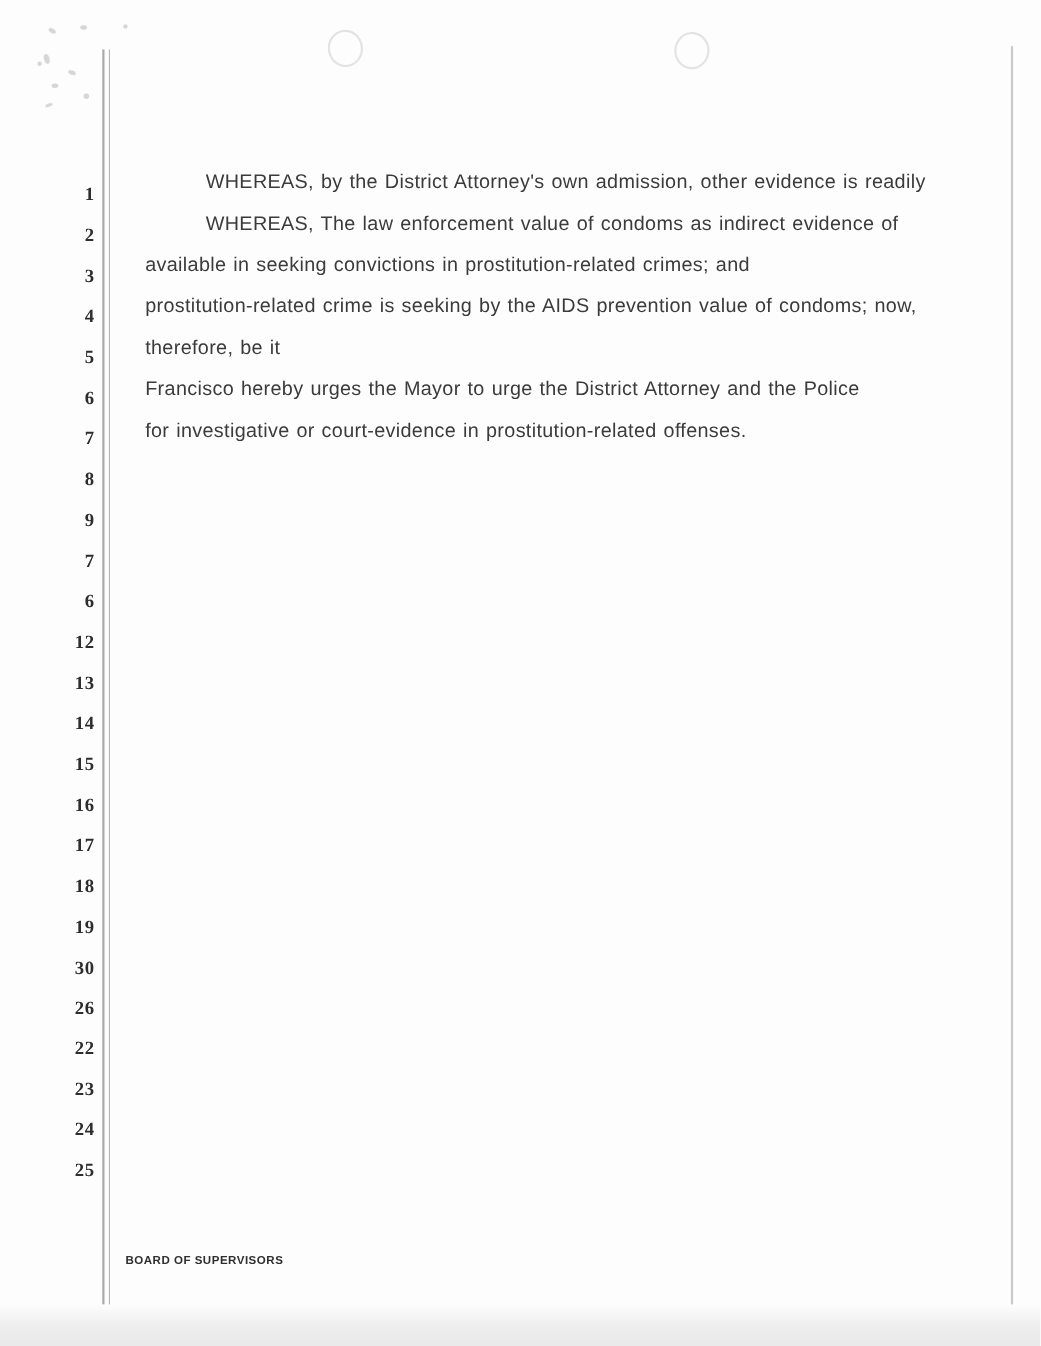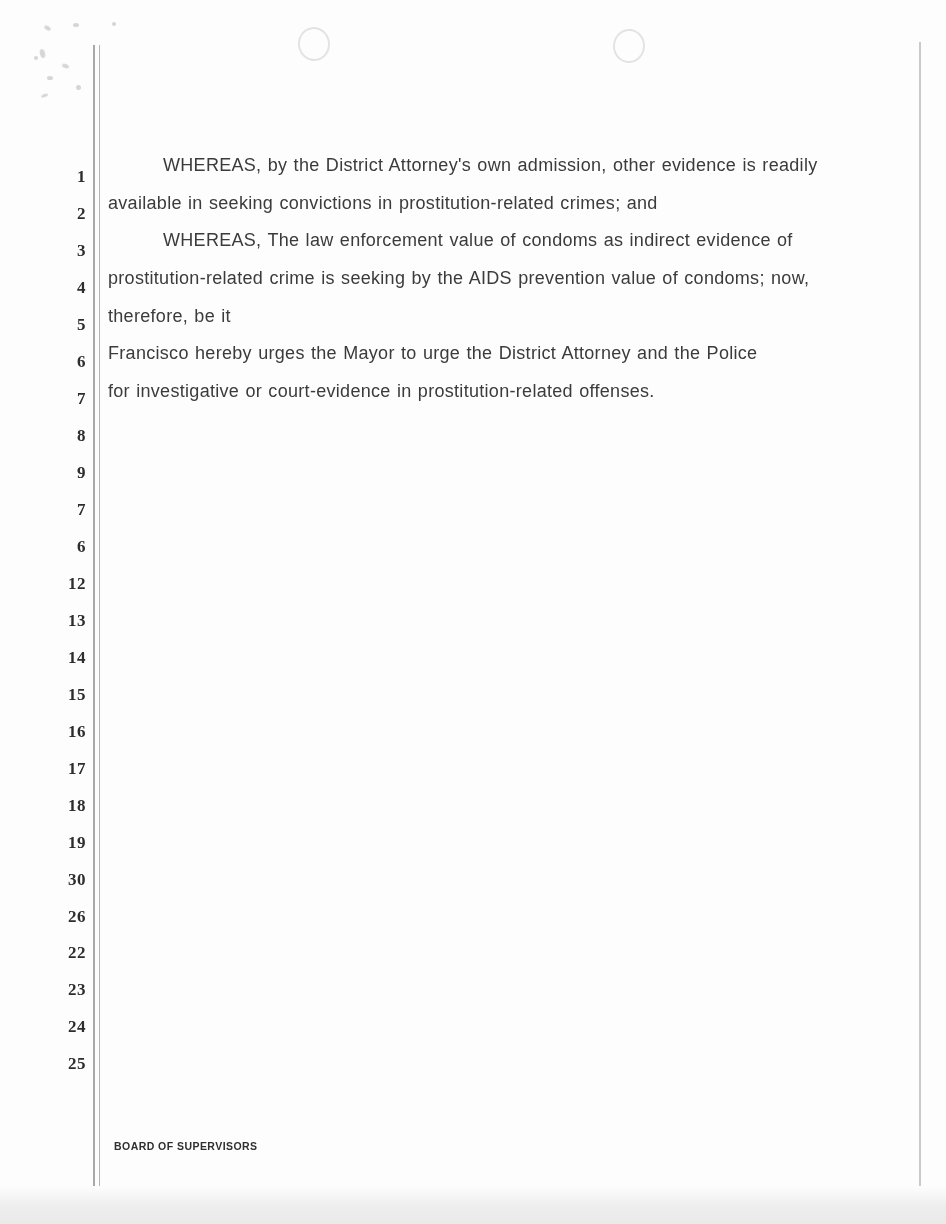--- a/index.html
+++ b/index.html
@@ -51,21 +51,21 @@
   .line-num{
     height:36.96px;display:flex;align-items:center;justify-content:flex-end;
     padding-right:2px;letter-spacing:.5px;
   }
   
   .body-text{
     position:absolute;left:108px;top:147px;width:812px;
     font-size:18px;color:#3b3b3b;letter-spacing:.3px;word-spacing:1px;
   }
   .body-line{
-    height:37.7px;line-height:37.7px;white-space:nowrap;
+    height:37.7px;line-height:37.7px;white-space:nowrap;margin-left:24px;
   }
   .body-line.indent{padding-left:55px;}
   
   .page-footer{
     position:absolute;left:114px;top:1140px;
     font-size:10.5px;font-weight:700;letter-spacing:.45px;color:#2f2f2f;
   }
 </style>
 </head>
 <body>
@@ -111,22 +111,22 @@
     <div class="line-num">30</div>
     <div class="line-num">26</div>
     <div class="line-num">22</div>
     <div class="line-num">23</div>
     <div class="line-num">24</div>
     <div class="line-num">25</div>
   </div>
 
   <div class="body-text">
     <div class="body-line indent">WHEREAS, by the District Attorney's own admission, other evidence is readily</div>
+    <div class="body-line indent">WHEREAS, The law enforcement value of condoms as indirect evidence of</div>
     <div class="body-line">available in seeking convictions in prostitution-related crimes; and</div>
-    <div class="body-line indent">WHEREAS, The law enforcement value of condoms as indirect evidence of</div>
     <div class="body-line">prostitution-related crime is seeking by the AIDS prevention value of condoms; now,</div>
     <div class="body-line">therefore, be it</div>
     <div class="body-line">Francisco hereby urges the Mayor to urge the District Attorney and the Police</div>
     <div class="body-line">for investigative or court-evidence in prostitution-related offenses.</div>
   </div>
 
   <div class="page-footer">BOARD OF SUPERVISORS</div>
 
   <div class="scanner-edge"></div>
 

